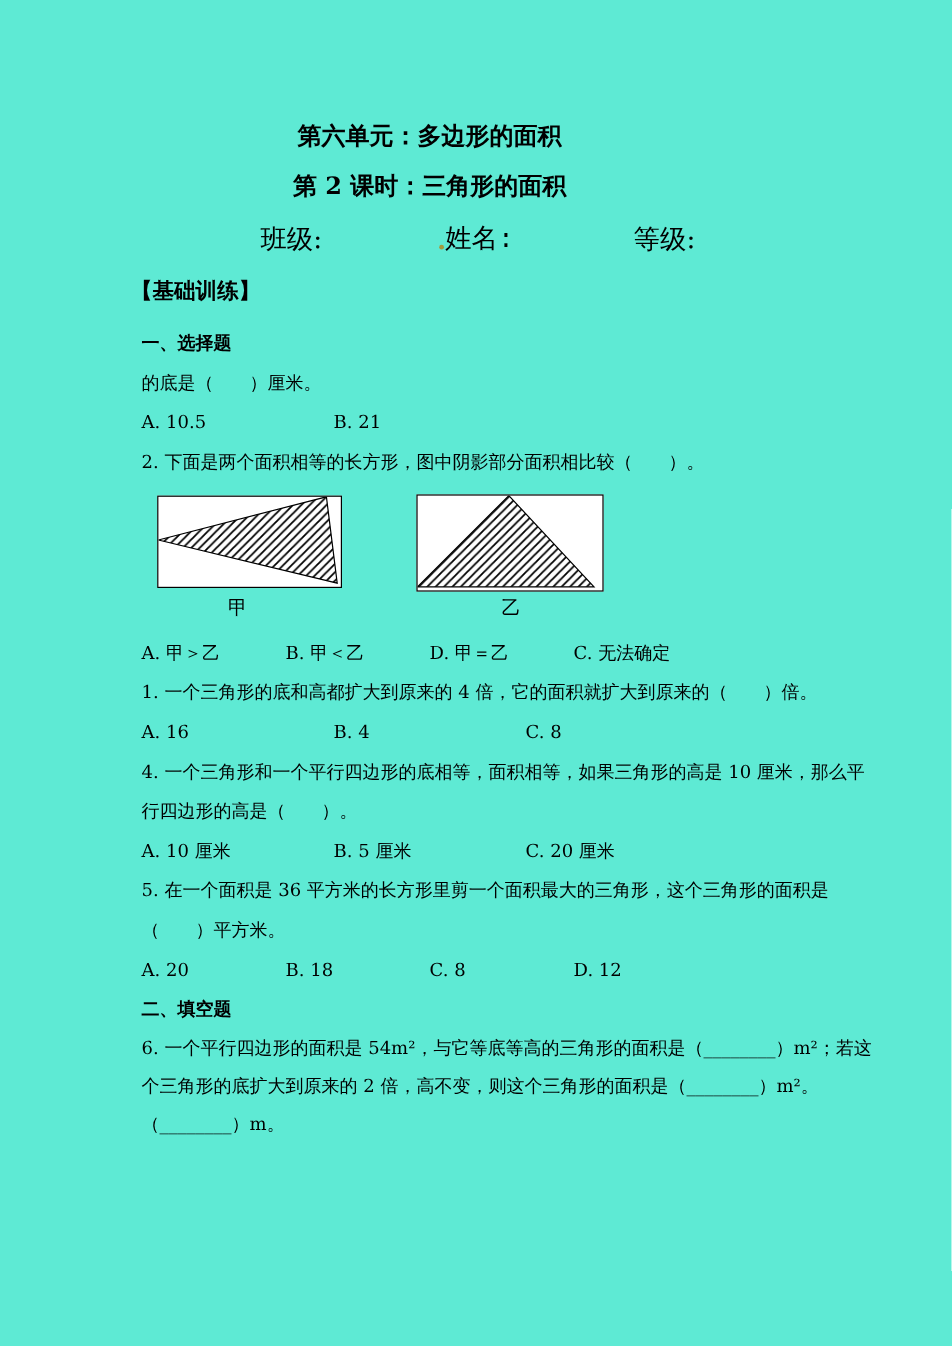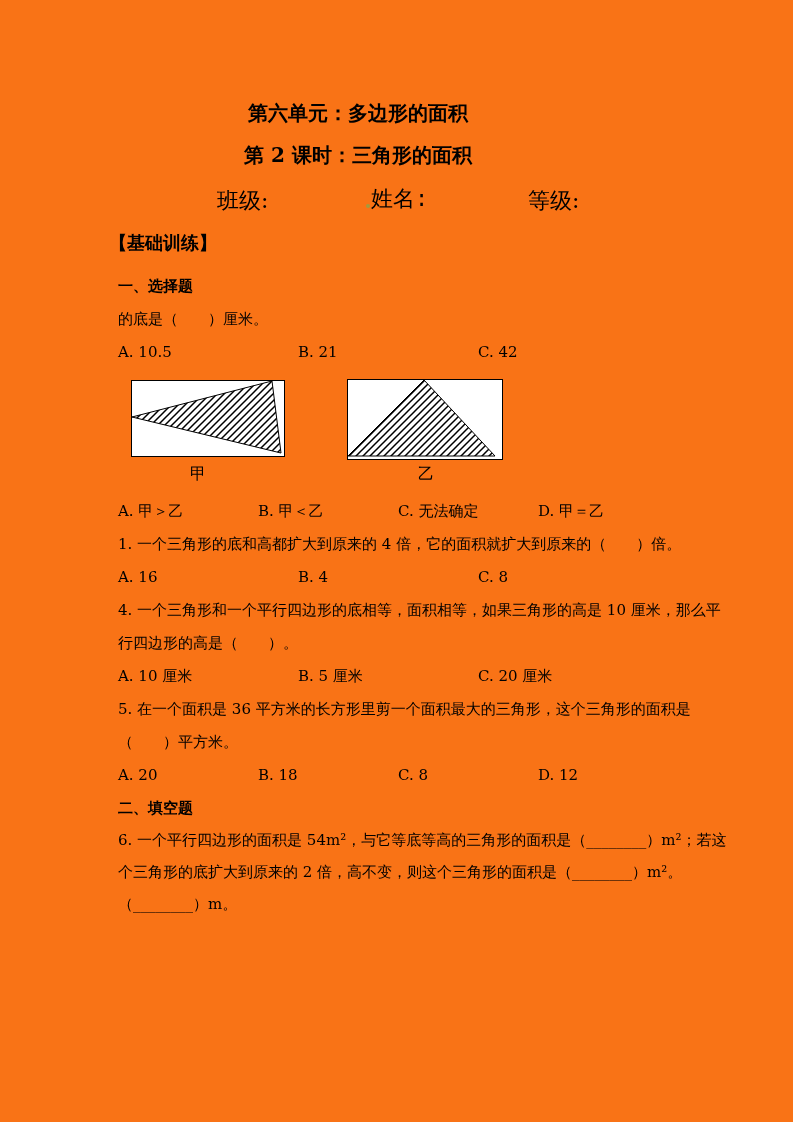--- a/index.html
+++ b/index.html
@@ -1,34 +1,34 @@
 <!DOCTYPE html>
 <html><head>
 <meta charset="utf-8">
 <style>
   html,body{margin:0;padding:0;background:#fff;}
   .page{
-    position:relative;width:793px;height:1122px;background:#f97316;
+    position:relative;width:793px;height:1122px;background:#5eead4;
     font-family:"DejaVu Serif","Liberation Serif",serif;color:#000;overflow:hidden;
   }
   .titles{padding-top:100px;width:716px;text-align:center;}
   .title1,.title2{margin:0;font-size:20px;font-weight:bold;line-height:26px;}
   .title1{margin-bottom:16px;}
   .meta-row{position:relative;height:22px;margin-top:22px;font-size:22px;line-height:22px;}
   .meta{position:absolute;top:0;}
   .meta-class{left:217px;}
   .meta-name{left:371px;font-family:Liberation Mono, monospace;}
   .meta-grade{left:528px;}
   .stray-dot{position:absolute;left:366px;top:14px;width:4px;height:4px;background:#a39b3e;border-radius:50%;}
   .basic{margin:18px 0 0 109px;font-size:18px;font-weight:bold;line-height:25px;}
   .content{margin:15px 0 0 118px;width:575px;font-size:15px;}
   .content p{margin:0;height:33px;line-height:33px;white-space:nowrap;}
   .content p.bold{font-weight:bold;}
   .p2 p{height:32px;line-height:32px;}
-  .opts{display:flex;height:33px;line-height:33px;white-space:nowrap;gap:20px;}
+  .opts{display:flex;height:33px;line-height:33px;white-space:nowrap;}
   .c3 .opt{width:160px;flex:0 0 160px;}
   .c4 .opt{width:120px;flex:0 0 120px;}
   .figure{position:relative;height:118px;margin-top:8px;}
   .rect{position:absolute;border:1px solid #000;background:#fff;}
   .rect-jia{left:13px;top:3px;width:152px;height:75px;}
   .rect-yi{left:229px;top:2px;width:154px;height:79px;}
   .rect svg{display:block;}
   .figlabel{position:absolute;top:87px;font-size:16px;line-height:20px;}
   .label-jia{left:72px;}
   .label-yi{left:300px;}
@@ -53,23 +53,23 @@
   <div class="basic">【基础训练】</div>
 
   <div class="content">
 
     <p class="bold">一、选择题</p>
 
     <p>的底是（　　）厘米。</p>
     <div class="opts c3">
       <span class="opt">A. 10.5</span>
       <span class="opt">B. 21</span>
-      <span class="opt">C. 42</span>
     </div>
 
+    <p>2. 下面是两个面积相等的长方形，图中阴影部分面积相比较（　　）。</p>
 
     <div class="figure">
       <div class="rect rect-jia">
         <svg width="150" height="73" viewBox="0 0 150 73">
           <defs>
             <pattern id="hatch1" width="7" height="7" patternUnits="userSpaceOnUse">
               <path d="M-1,8 L8,-1 M-1,1 L1,-1 M6,8 L8,6" stroke="#000" stroke-width="1.5" fill="none"></path>
             </pattern>
           </defs>
           <polygon points="0,36 140,0 149,72" fill="url(#hatch1)" stroke="#000" stroke-width="1"></polygon>
@@ -85,22 +85,22 @@
           <polygon points="76,0 0,76 147,76" fill="url(#hatch2)" stroke="#000" stroke-width="1"></polygon>
         </svg>
       </div>
       <span class="figlabel label-jia">甲</span>
       <span class="figlabel label-yi">乙</span>
     </div>
 
     <div class="opts c4">
       <span class="opt">A. 甲＞乙</span>
       <span class="opt">B. 甲＜乙</span>
+      <span class="opt">D. 甲＝乙</span>
       <span class="opt">C. 无法确定</span>
-      <span class="opt">D. 甲＝乙</span>
     </div>
 
     <p>1. 一个三角形的底和高都扩大到原来的 4 倍，它的面积就扩大到原来的（　　）倍。</p>
     <div class="opts c3">
       <span class="opt">A. 16</span>
       <span class="opt">B. 4</span>
       <span class="opt">C. 8</span>
     </div>
 
     <p>4. 一个三角形和一个平行四边形的底相等，面积相等，如果三角形的高是 10 厘米，那么平</p>

